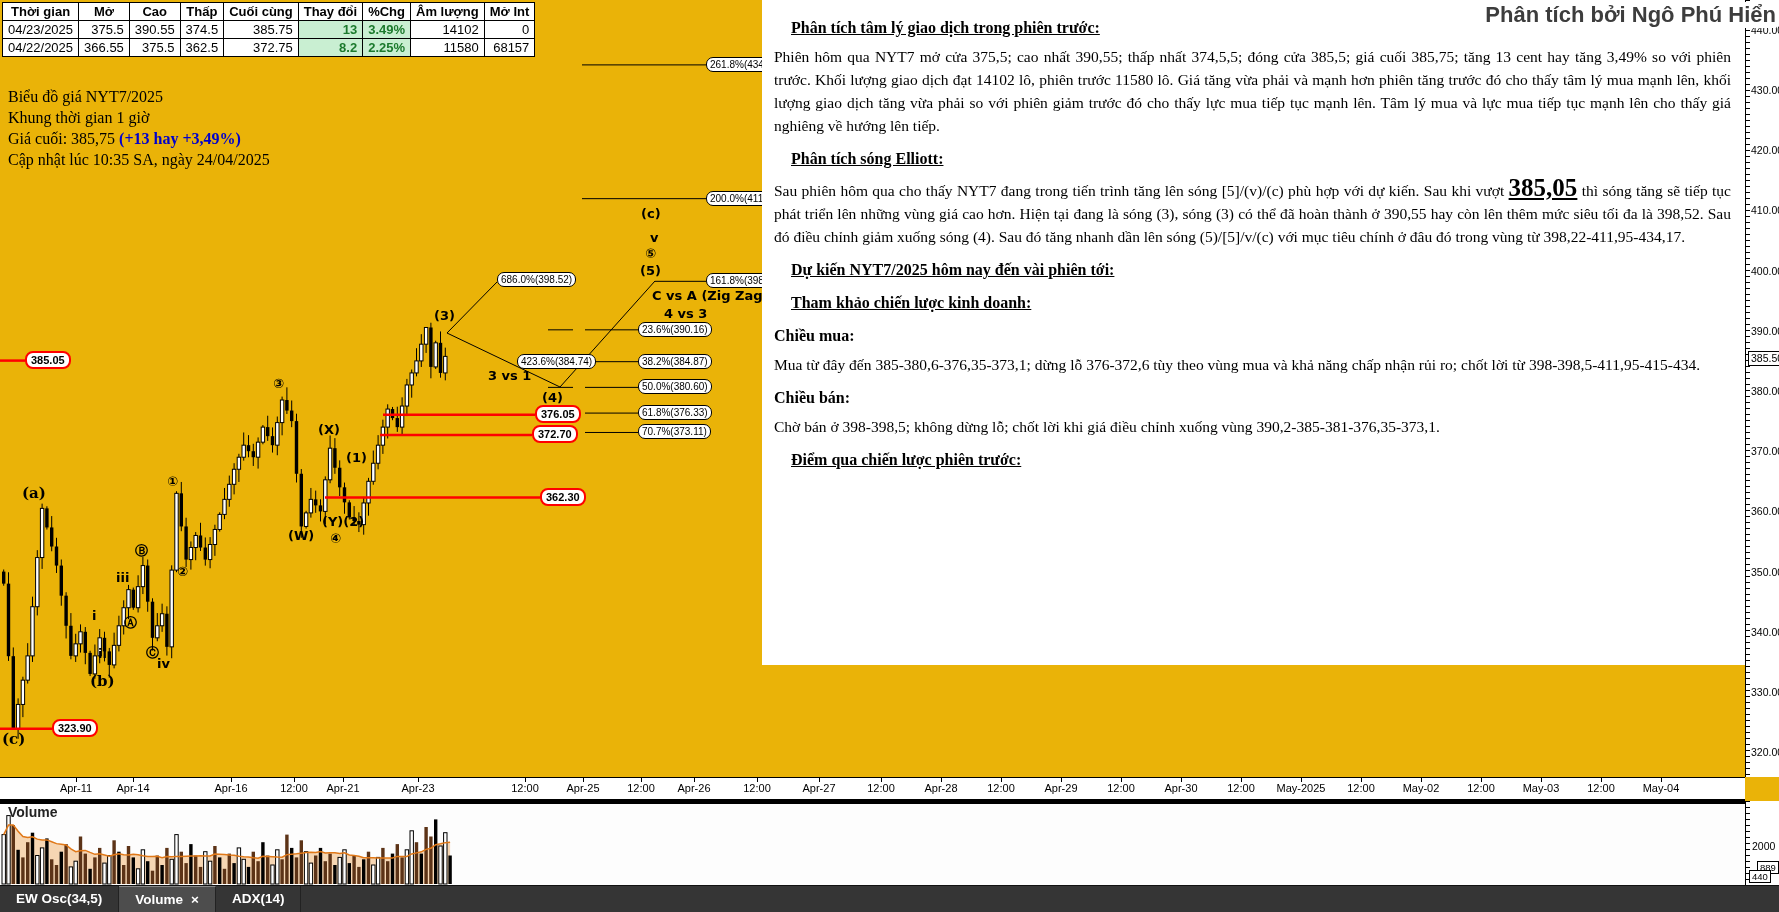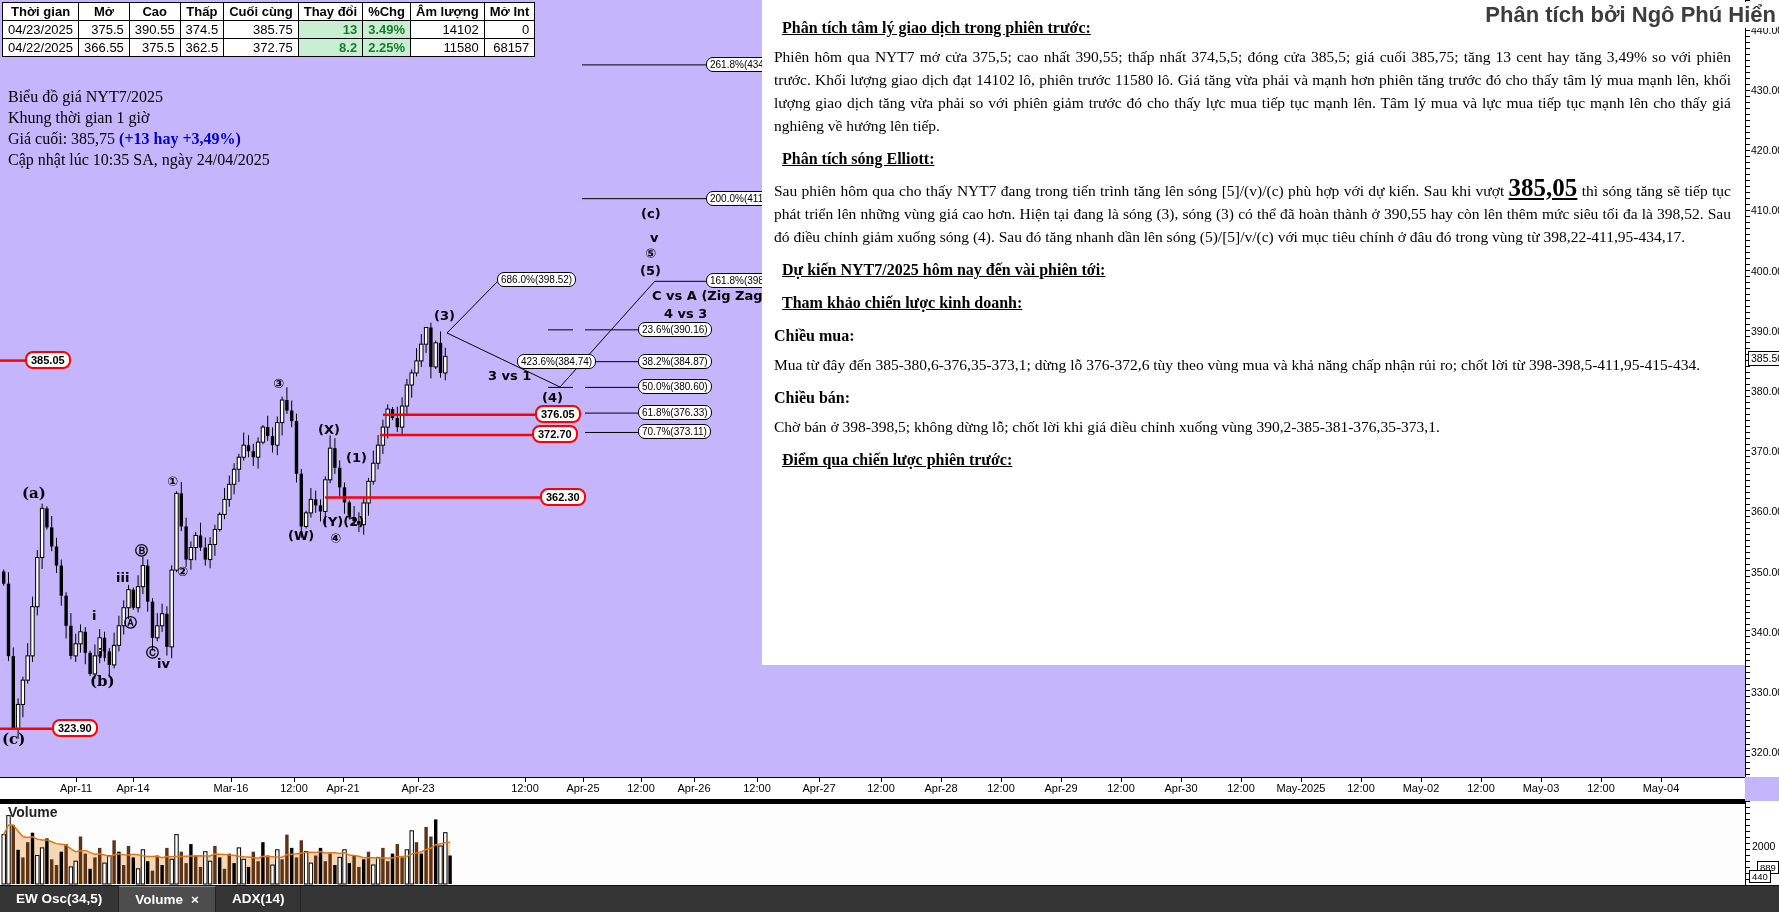--- a/index.html
+++ b/index.html
@@ -1,16 +1,16 @@
 <!DOCTYPE html>
 <html><head>
 <meta charset="utf-8">
 <style>
   html,body{margin:0;padding:0;background:#d8d8d8;}
-  #root{position:relative;width:1779px;height:912px;background:#c4b5fd;overflow:hidden;
+  #root{position:relative;width:1779px;height:912px;background:#eab308;overflow:hidden;
         font-family:"Liberation Sans",sans-serif;outline:1px solid #999;}
   
   #ohlc{position:absolute;left:2px;top:2px;border-collapse:collapse;z-index:6;
         font-family:"Liberation Sans",sans-serif;font-size:13px;background:#fff;}
   #ohlc th,#ohlc td{border:1px solid #000;padding:1px 5px;white-space:nowrap;}
   #ohlc th{font-weight:bold;text-align:center;}
   #ohlc td{text-align:right;}
   #ohlc td.c0{text-align:left;}
   #ohlc td.chg{background:#c9efd2;color:#1c7a2d;font-weight:bold;}
   
@@ -53,21 +53,21 @@
   #tabbar{position:absolute;left:0;top:885px;width:1779px;height:27px;background:#353535;
           border-top:1px solid #111;z-index:6;display:flex;align-items:stretch;}
   .tab{color:#fff;font-size:13.5px;font-weight:bold;padding:5px 16px 0 16px;cursor:pointer;
        border-right:1px solid #222;}
   .tab.active{background:#4d4d4d;border-top:1px solid #888;}
   .tab .x{margin-left:8px;font-weight:bold;}
   
   #panel{position:absolute;left:762px;top:0;width:983px;height:665px;background:#fff;z-index:5;
          font-family:"Liberation Serif",serif;font-size:15.5px;line-height:23px;color:#000;
          padding:6px 14px 0 12px;box-sizing:border-box;}
-  #panel h3{font-size:16px;margin:10px 0 2px 8px;text-decoration:underline;}
+  #panel h3{font-size:16px;margin:10px 0 2px 17px;text-decoration:underline;}
   #panel h4{font-size:16px;margin:10px 0 2px 0;}
   #panel p{margin:6px 0;text-align:justify;}
   #panel ol{margin:4px 0 6px 0;padding-left:44px;}
   #panel li{margin:9px 0;}
   .bignum{font-size:25px;font-weight:bold;text-decoration:underline;font-family:"Liberation Serif",serif;}
   #page-title{position:absolute;right:3px;top:2px;z-index:7;font-size:22px;font-weight:bold;
               color:#3d3d3d;background:#fff;padding-left:10px;font-family:"Liberation Sans",sans-serif;}
 </style>
 </head>
 <body>
@@ -392,21 +392,21 @@
       <div class="ptick" style="top: 746.2px;">320.00</div>
       <div class="ppointer" style="top: 350.89px;">385.50</div>
     </div>
 
   <div id="taxis">
       <div class="tmark" style="left: 76px;"></div>
       <div class="ttick" style="left: 76px;">Apr-11</div>
       <div class="tmark" style="left: 133px;"></div>
       <div class="ttick" style="left: 133px;">Apr-14</div>
       <div class="tmark" style="left: 231px;"></div>
-      <div class="ttick" style="left: 231px;">Mar-16</div>
+      <div class="ttick" style="left: 231px;">Apr-16</div>
       <div class="tmark" style="left: 294px;"></div>
       <div class="ttick" style="left: 294px;">12:00</div>
       <div class="tmark" style="left: 343px;"></div>
       <div class="ttick" style="left: 343px;">Apr-21</div>
       <div class="tmark" style="left: 418px;"></div>
       <div class="ttick" style="left: 418px;">Apr-23</div>
       <div class="tmark" style="left: 525px;"></div>
       <div class="ttick" style="left: 525px;">12:00</div>
       <div class="tmark" style="left: 583px;"></div>
       <div class="ttick" style="left: 583px;">Apr-25</div>

